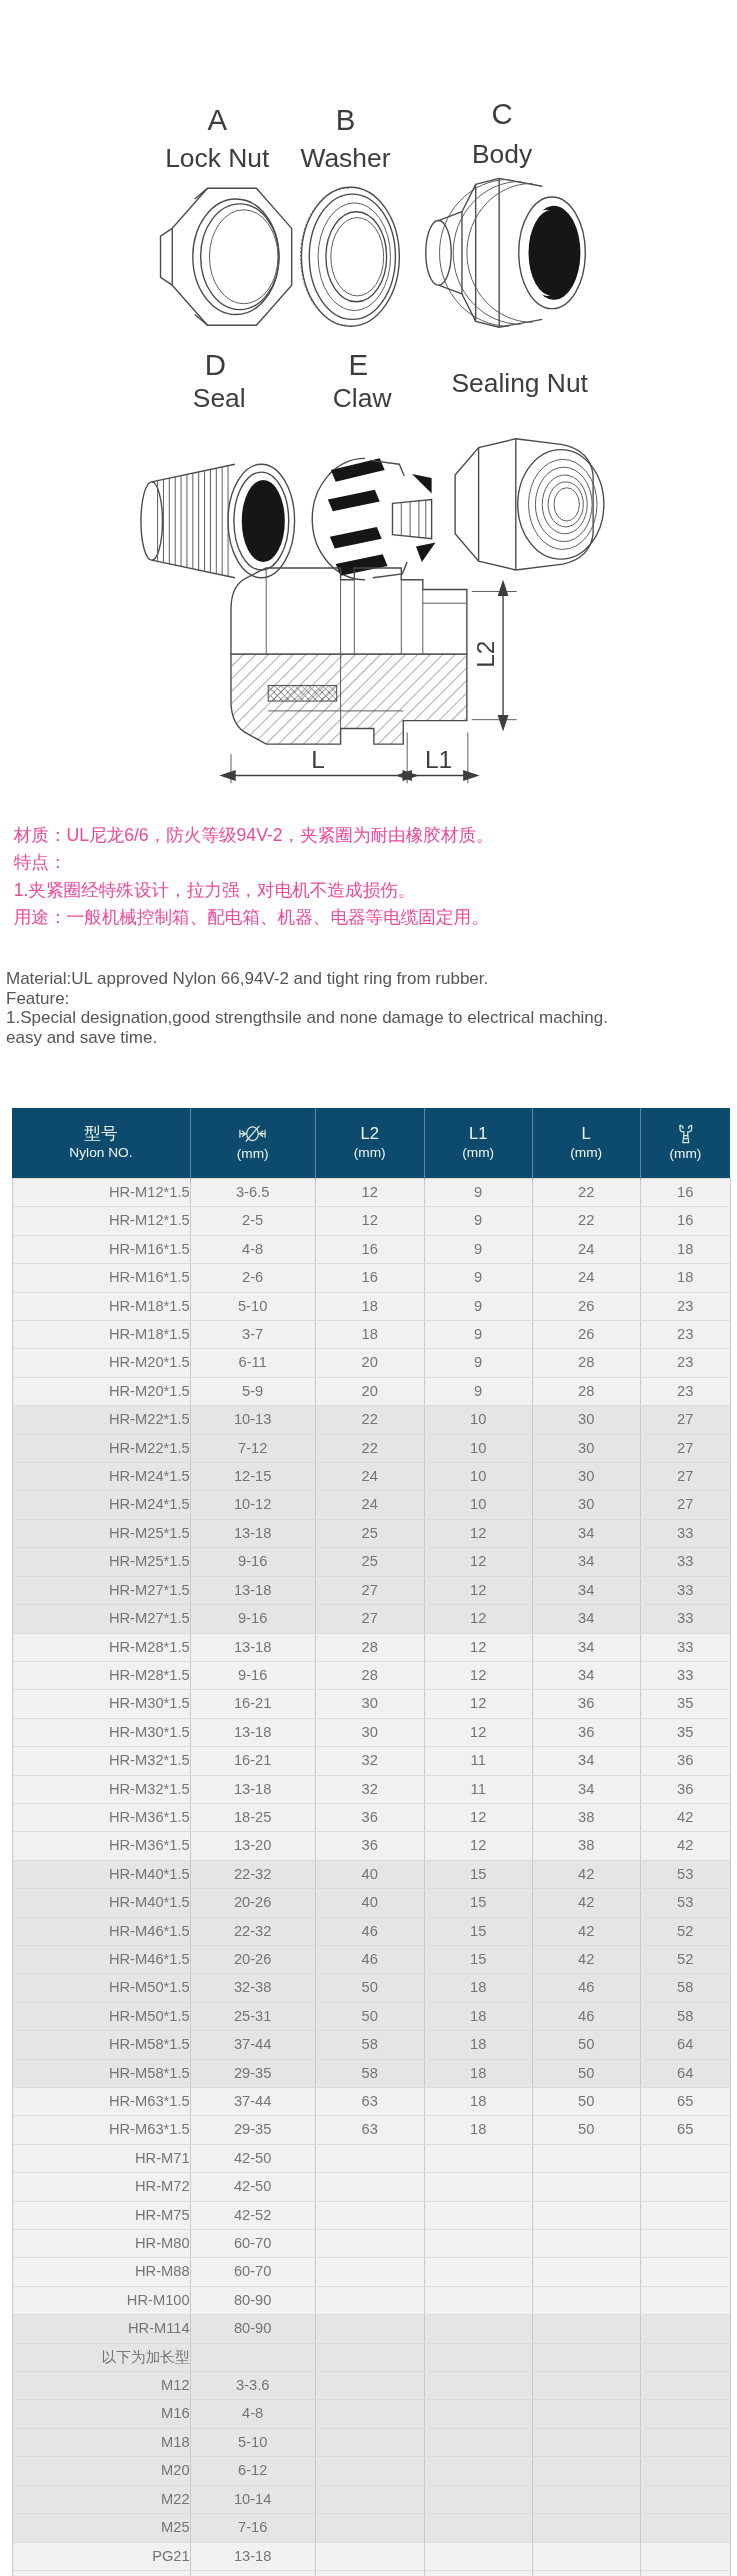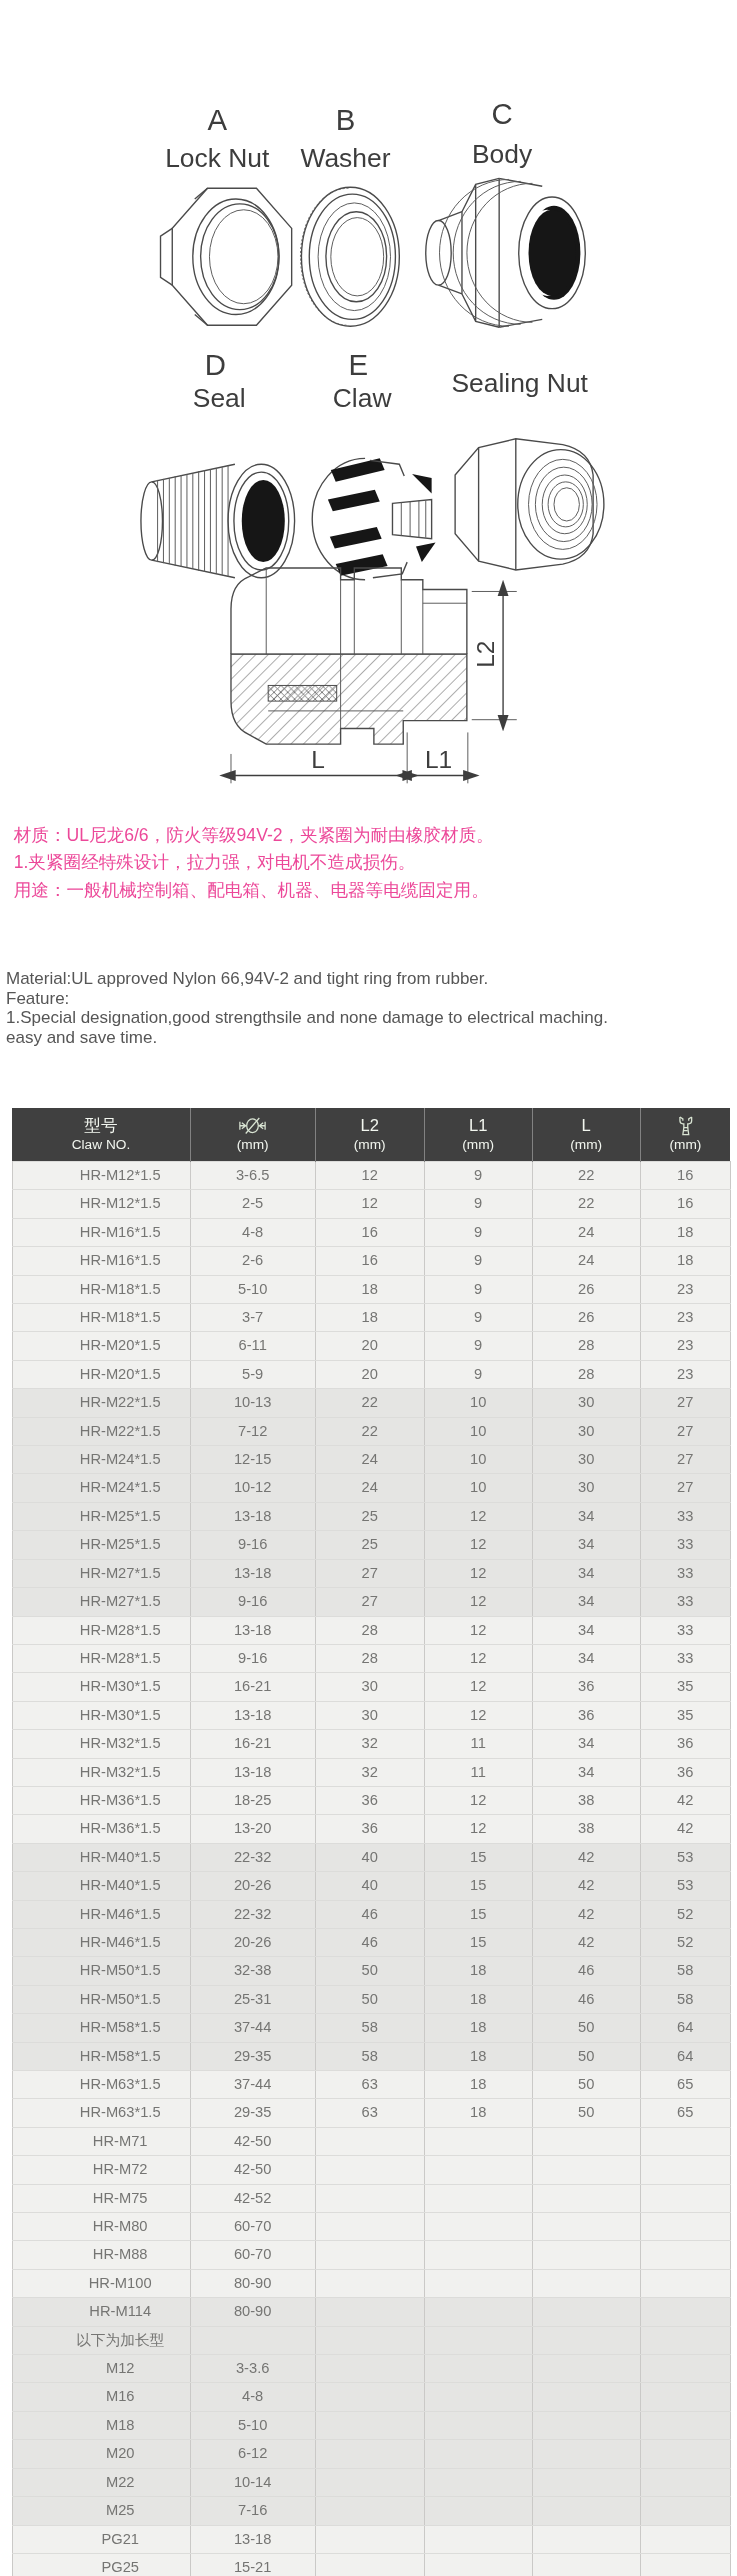--- a/index.html
+++ b/index.html
@@ -20,33 +20,33 @@
   .desc-cn{position:absolute;left:13.7px;top:822px;width:715px;
            font-size:17.6px;line-height:27.4px;color:#ec4899;}
   .desc-cn div{white-space:nowrap;}
   .desc-en{position:absolute;left:6px;top:969px;width:720px;
            font-size:17px;line-height:19.6px;color:#565656;}
 
   
   .spec-table{position:absolute;left:11.7px;top:1108px;width:718px;
               border-collapse:collapse;table-layout:fixed;
               font-size:14.7px;color:#757573;}
-  .spec-table thead th{background:#404040;color:#f2f6ef;font-weight:normal;
-        height:53px;vertical-align:middle;text-align:center;padding:0;
+  .spec-table thead th{background:#0c4a6e;color:#f2f6ef;font-weight:normal;
+        height:70px;vertical-align:middle;text-align:center;padding:0;
         border-left:1px solid rgba(255,255,255,0.35);}
   .spec-table thead th:first-child{border-left:none;}
   .spec-table thead .h1{font-size:16.6px;line-height:19.6px;}
   .spec-table thead .h2{font-size:13.7px;line-height:17.6px;}
   .spec-table thead .hicon{height:21.5px;line-height:21.5px;}
   .spec-table tbody td{height:27.4px;line-height:27.4px;padding:0;text-align:center;
         border:1px solid #cac9c7;border-top:1px solid #dcdcda;border-bottom:1px solid #dcdcda;
         overflow:hidden;white-space:nowrap;}
   .spec-table tbody tr.light td{background:#f1f1ef;}
   .spec-table tbody tr.dark td{background:#e5e5e3;}
-  .spec-table tbody td.item-col{text-align:center;padding-left:38px;}
+  .spec-table tbody td.item-col{text-align:right;padding-left:38px;}
 </style>
 </head>
 <body>
 
 <div class="page">
 
   <svg id="diagram" width="737" height="813" viewBox="0 0 753 830">
     <defs>
       <pattern id="hatch" patternUnits="userSpaceOnUse" width="9" height="9" patternTransform="rotate(45)">
         <line x1="0" y1="0" x2="0" y2="9" stroke="#5a5a5a" stroke-width="1"></line>
@@ -185,20 +185,21 @@
 
       <line class="thin" x1="482" y1="604" x2="528" y2="604"></line>
       <line class="thin" x1="482" y1="735" x2="528" y2="735"></line>
       <line x1="514" y1="606" x2="514" y2="733" stroke="#3d3d3d" stroke-width="1.4" marker-start="url(#arr)" marker-end="url(#arrS)"></line>
       <text class="dim-label" text-anchor="middle" transform="rotate(-90 505 668)" x="505" y="668">L2</text>
     </g>
   </svg>
 
   <div class="desc-cn">
     <div>材质：UL尼龙6/6，防火等级94V-2，夹紧圈为耐由橡胶材质。</div>
+    <div>特点：</div>
     <div>1.夹紧圈经特殊设计，拉力强，对电机不造成损伤。</div>
     <div>用途：一般机械控制箱、配电箱、机器、电器等电缆固定用。</div>
   </div>
 
   <div class="desc-en">
     <div>Material:UL approved Nylon 66,94V-2 and tight ring from rubber.</div>
     <div>Feature:</div>
     <div>1.Special designation,good strengthsile and none damage to electrical maching.</div>
     <div>easy and save time.</div>
   </div>
@@ -209,21 +210,21 @@
         <col style="width:125px">
         <col style="width:109px">
       <col style="width:108px">
         <col style="width:108px">
         <col style="width:90px">
     </colgroup>
     <thead>
       <tr>
         <th>
           <div class="h1">型号</div>
-          <div class="h2">Claw NO.</div>
+          <div class="h2">Nylon NO.</div>
         </th>
         <th>
           <div class="hicon">
             <svg width="33" height="21.5" viewBox="0 0 34 22">
               <g stroke="#d9e4d3" stroke-width="1.3" fill="none">
                 <ellipse cx="17" cy="11" rx="6" ry="7"></ellipse>
                 <line x1="10" y1="19" x2="24" y2="3"></line>
                 <path d="M4,11 L10,11 M4,7 L4,15 M6,8 L10,11 L6,14"></path>
                 <path d="M30,11 L24,11 M30,7 L30,15 M28,8 L24,11 L28,14"></path>
               </g>

